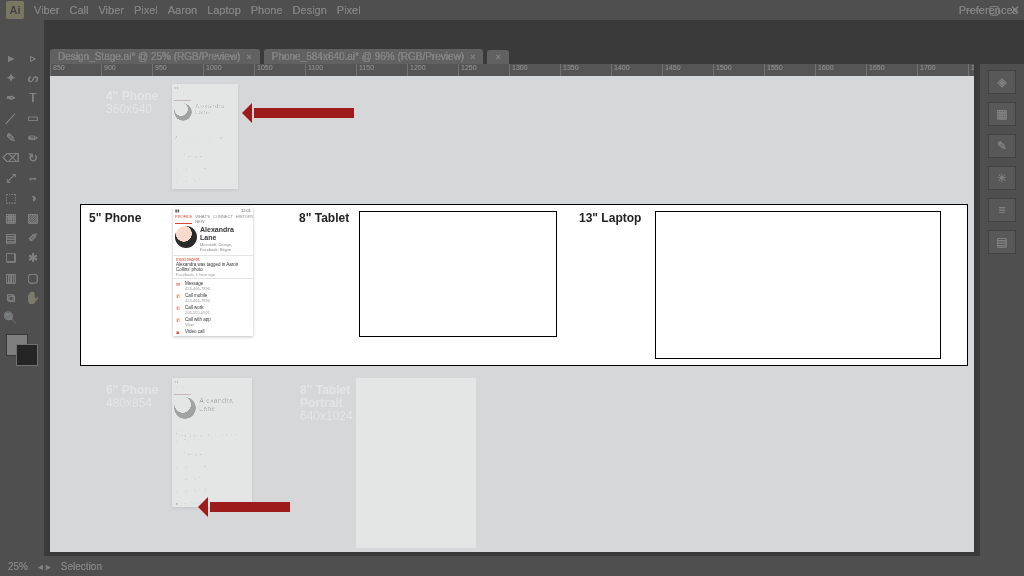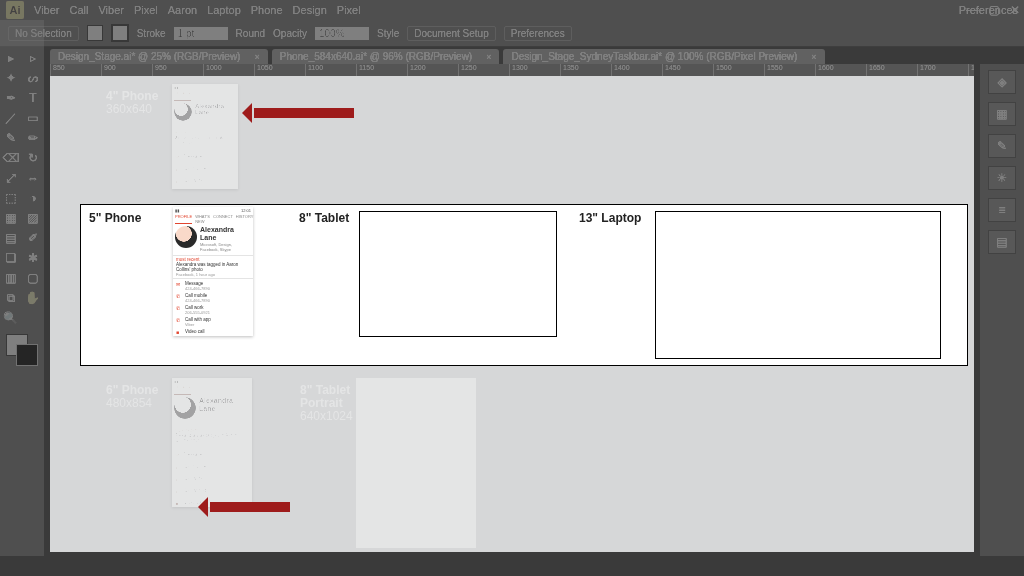--- a/index.html
+++ b/index.html
@@ -54,21 +54,21 @@
   .tabbar {
     position:absolute; top:46px; left:50px; right:50px;
     height:18px;
     display:flex; gap:4px; align-items:flex-end;
     font-size:10px;
   }
   .tab {
     background:#6a6a6a; color:#eee;
     padding:2px 8px;
     border-top-left-radius:3px;border-top-right-radius:3px;
-    display:flex; gap:14px; align-items:center;
+    display:flex; gap:6px; align-items:center;
   }
   .tab .x { font-size:9px; }
   
   .ruler-h {
     position:absolute; top:64px; left:50px; right:50px;
     height:12px;
     background:#555;
     color:#ccc;
     font-size:7px;
     display:flex;
@@ -198,45 +198,31 @@
     <span class="menu-item">Pixel</span>
     <div style="flex:1"></div>
     <span class="menu-item">Preferences</span>
     <div class="window-controls">
       <span>—</span>
       <span>▢</span>
       <span>✕</span>
     </div>
   </div>
 
-  <div class="controlbar washed">
-    <span class="chip">No Selection</span>
-    <span style="width:14px;height:14px;background:#fff;border:1px solid #222;"></span>
-    <span style="width:14px;height:14px;background:#fff;border:2px solid #222;"></span>
-    <span>Stroke</span>
-    <span class="field">1 pt</span>
-    <span>Round</span>
-    <span>Opacity</span>
-    <span class="field">100%</span>
-    <span>Style</span>
-    <span class="chip">Document Setup</span>
-    <span class="chip">Preferences</span>
-  </div>
 
   <div class="tabbar washed">
     <div class="tab">
       <span>Design_Stage.ai* @ 25% (RGB/Preview)</span>
       <span class="x">×</span>
     </div>
     <div class="tab">
       <span>Phone_584x640.ai* @ 96% (RGB/Preview)</span>
       <span class="x">×</span>
     </div>
     <div class="tab">
-      <span>Design_Stage_SydneyTaskbar.ai* @ 100% (RGB/Pixel Preview)</span>
       <span class="x">×</span>
     </div>
   </div>
 
   <div class="ruler-h washed">
     <span>850</span>
       <span>900</span>
       <span>950</span>
       <span>1000</span>
       <span>1050</span>
@@ -522,14 +508,19 @@
             <div class="txt">Video call</div>
           </div>
         </div>
     </div>
 
     <div class="washed" style="position:absolute;top:302px;left:306px;width:120px;height:170px;background:#fff;"></div>
 
     <div class="arrow" style="top:426px; left:160px; width:80px;"></div>
   </div>
 
+  <div class="statusbar washed">
+    <span class="chip">25%</span>
+    <span>◂ ▸</span>
+    <span>Selection</span>
+  </div>
 
 </div>
 
 </body></html>

